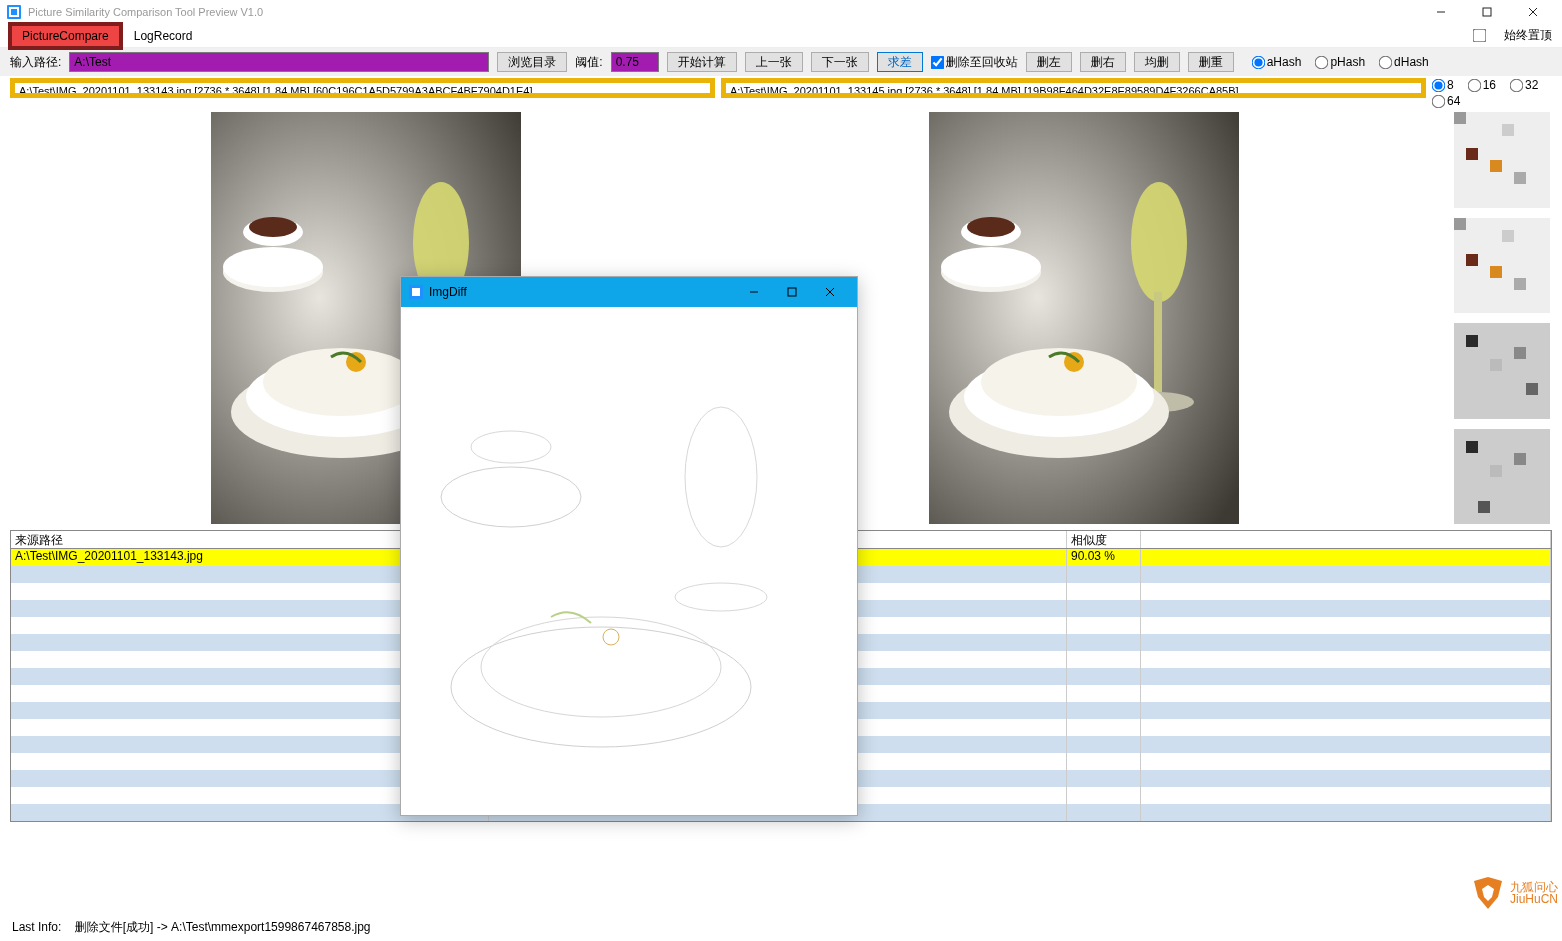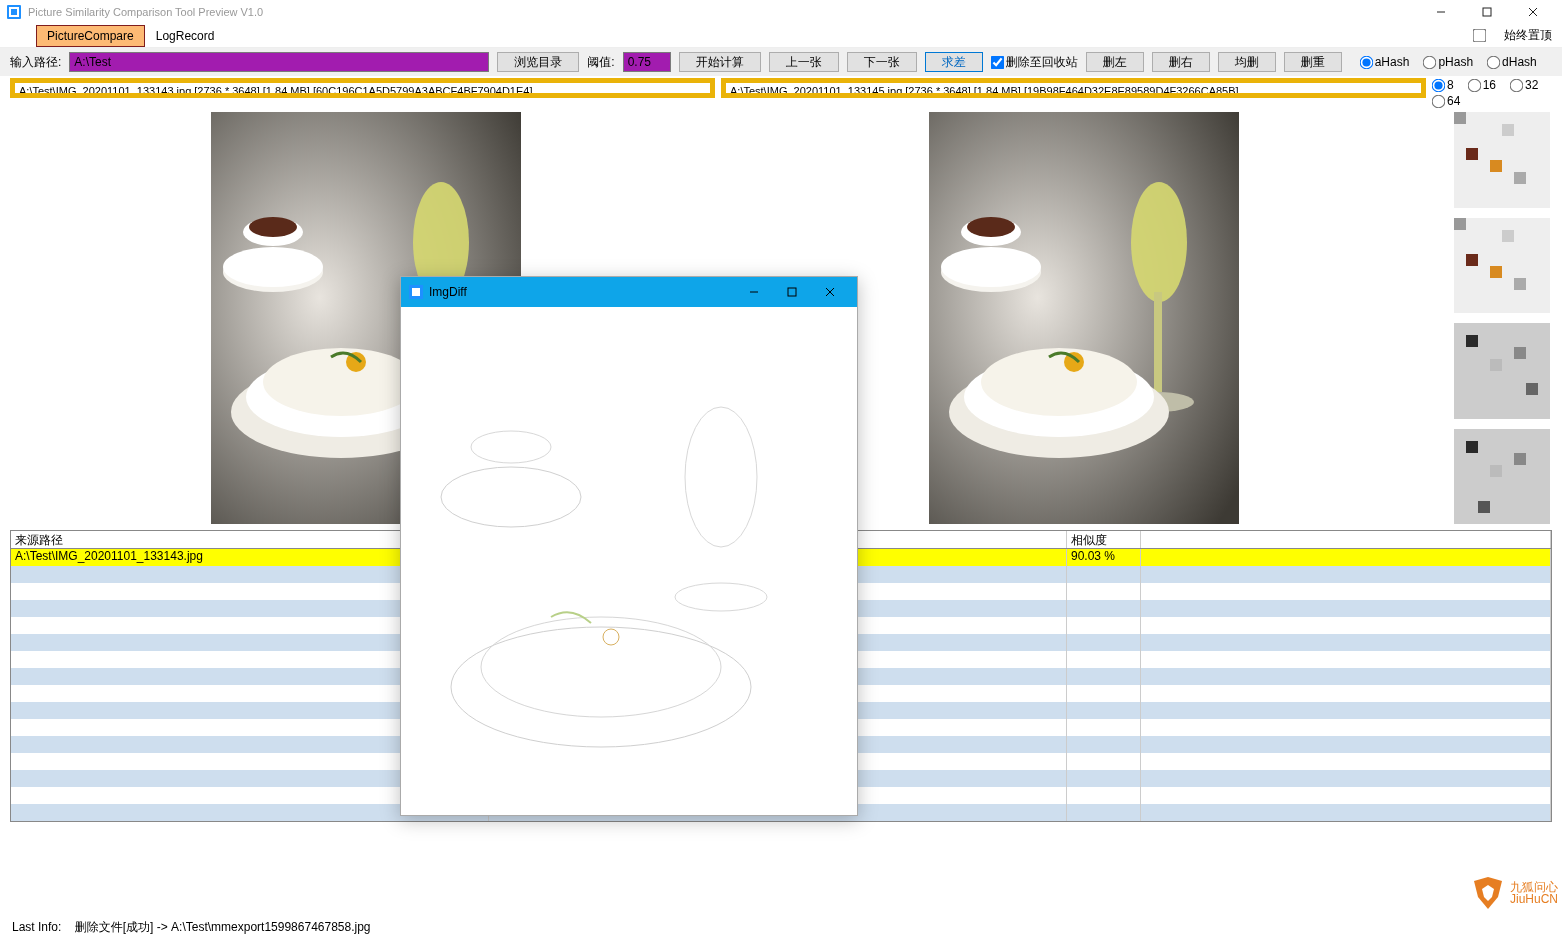--- a/index.html
+++ b/index.html
@@ -4,29 +4,29 @@
 <style>
 * { box-sizing: border-box; margin: 0; padding: 0; font-family: "Microsoft YaHei", "Segoe UI", Tahoma, sans-serif; font-size: 12px; }
 body { background: #fff; width: 1562px; height: 941px; position: relative; overflow: hidden; }
 .titlebar { height: 24px; display: flex; align-items: center; padding: 0 6px; background: #fff; }
 .titlebar .icon { width: 16px; height: 16px; margin-right: 6px; display: inline-flex; }
 .titlebar .title { color: #999; font-size: 11px; flex: 1; }
 .titlebar .winbtns { display: flex; gap: 0; }
 .titlebar .winbtn { width: 46px; height: 24px; display: flex; align-items: center; justify-content: center; color: #222; }
 .menubar { height: 24px; display: flex; align-items: center; padding-left: 8px; background: #fff; border-bottom: 1px solid #eee; }
 .menubar .tab { padding: 3px 10px; font-size: 12px; border: 1px solid transparent; }
-.menubar .tab.active { background:#fdba74; border:1px solid #7f1d1d;margin-left:28px; }
+.menubar .tab.active { background:#ef4444; border:4px solid #7f1d1d; }
 .menubar .spacer { flex:1; }
 .always-top { display:flex; align-items:center; gap:18px; margin-right:10px; font-size:12px; }
 .toolbar { height: 28px; display: flex; align-items: center; padding: 2px 10px; gap: 8px; background: #f0f0f0; }
 .toolbar .lbl { font-size: 12px; }
 .toolbar input[type=text] { height: 20px; padding: 0 4px; border: 1px solid #7a7a7a; background: #a21caf; font-size: 12px; }
 .toolbar .path { flex: 0 0 420px; }
 .toolbar .thresh { width: 48px; }
-.toolbar button { height: 20px; padding: 0 16px; background: #e1e1e1; border: 1px solid #adadad; font-size: 12px; cursor: pointer; text-align: right; }
+.toolbar button { height: 20px; padding: 0 10px; background: #e1e1e1; border: 1px solid #adadad; font-size: 12px; cursor: pointer; text-align: right; }
 .toolbar button.highlight { color:#0067c0; border-color:#0078d4; }
 .toolbar .chk { display:flex; align-items:center; gap:2px; }
 .toolbar .radios { display:flex; align-items:center; gap:14px; margin-left:10px; }
 .toolbar .radios label { display:flex; align-items:center; gap:2px; }
 .infobar { display: flex; gap: 6px; padding: 2px 10px; }
 .infobar .pathlabel { flex: 1; border: 5px solid #eab308; background: #fff; padding: 2px 4px; font-size: 11px; height: 20px; overflow:hidden; white-space:nowrap; text-overflow:ellipsis; }
 .infobar .radios2 { width: 120px; display:flex; flex-wrap:wrap; gap:2px 14px; }
 .infobar .radios2 label { display:flex; align-items:center; gap:2px; }
 .imagerow { display:flex; padding: 2px 10px; height: 416px; gap: 6px; }
 .imgpane { flex: 1; display:flex; align-items:flex-start; justify-content:center; overflow:hidden; }

